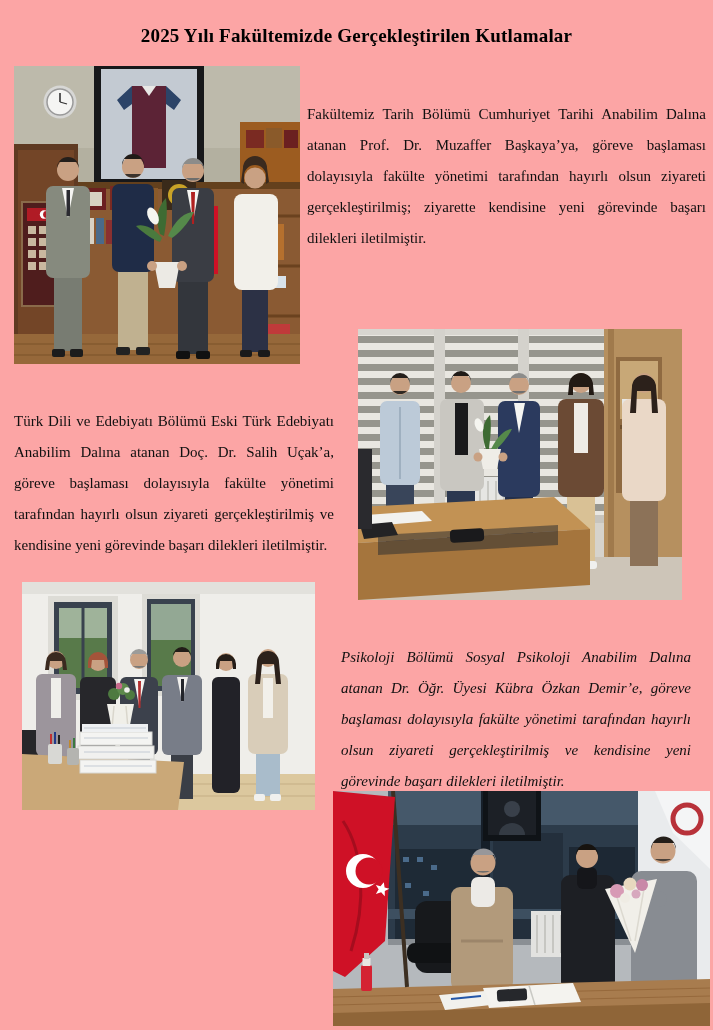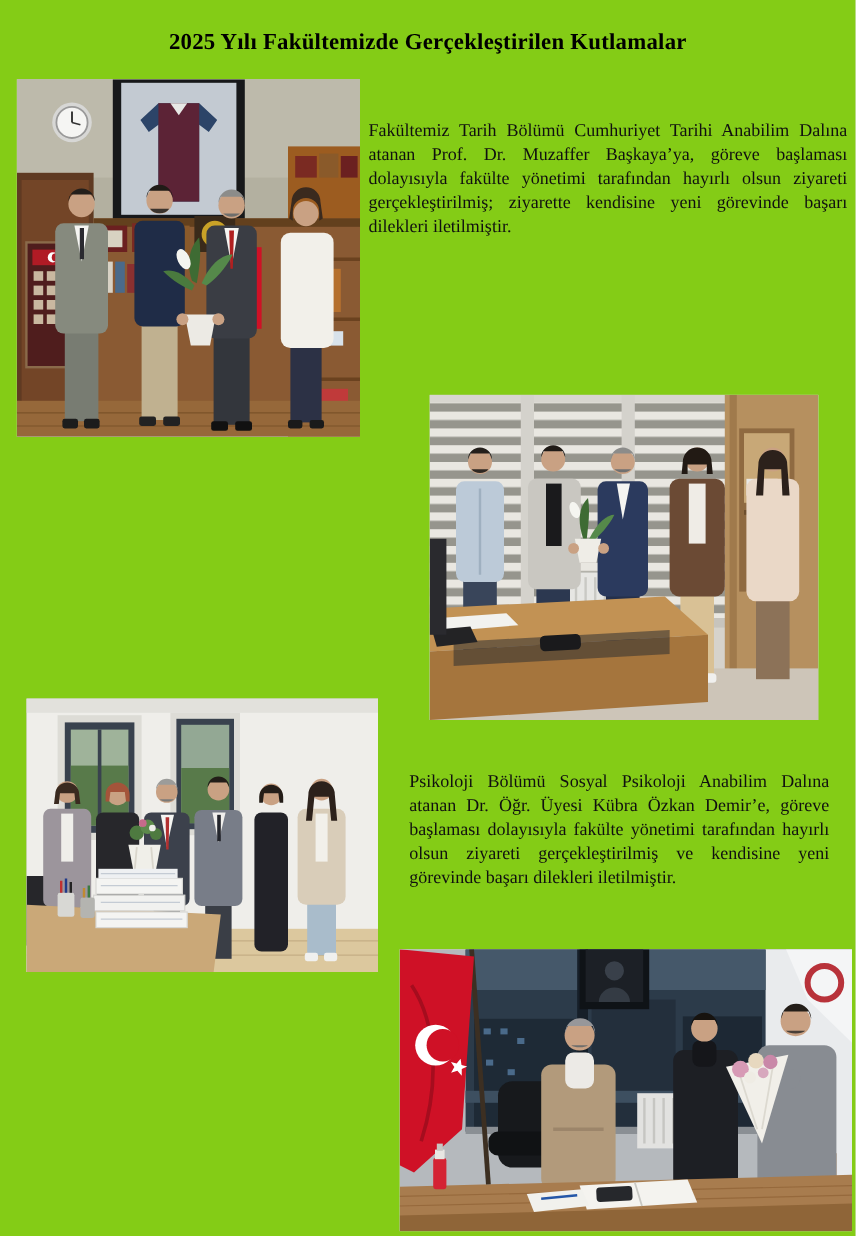--- a/index.html
+++ b/index.html
@@ -1,35 +1,35 @@
 <!DOCTYPE html>
 <html><head>
 <meta charset="utf-8">
 <style>
   html,body{margin:0;padding:0;background:#e9e9e9;}
   .page{
-    position:relative;width:713px;height:1030px;background:#84cc16;
+    position:relative;width:713px;height:1030px;background:#fca5a5;
     font-family:"Liberation Serif","DejaVu Serif",serif;color:#111;overflow:hidden;
   }
   .title{
     position:absolute;top:25px;left:0;width:713px;text-align:center;
     font-size:19px;font-weight:bold;color:#000;letter-spacing:.2px;
   }
   .photo{position:absolute;overflow:hidden;background:#cfcfcf;}
   .photo svg{display:block;width:100%;height:100%;}
   .para{
     position:absolute;margin:0;text-align:justify;font-size:15px;
-    line-height:20px;color:#101010;
+    line-height:31px;color:#101010;
   }
   #photo1{left:14px;top:66px;width:286px;height:298px;}
   #text1 {left:307px;top:99px;width:399px;}
   #photo2{left:358px;top:329px;width:324px;height:271px;}
   #text2 {left:14px;top:406px;width:320px;}
   #photo3{left:22px;top:582px;width:293px;height:228px;}
-  #text3 {left:341px;top:642px;width:350px;}
+  #text3 {left:341px;top:642px;width:350px;font-style:italic;}
   #photo4{left:333px;top:791px;width:377px;height:235px;}
   #text4 {left:17px;top:849px;width:292px;}
 </style>
 </head>
 <body>
 
 <div class="page">
 
   <div class="title">2025 Yılı Fakültemizde Gerçekleştirilen Kutlamalar</div>
 
@@ -270,20 +270,21 @@
         <polygon points="0,214 232,200 232,256 0,271" fill="#a5753d"></polygon>
         <polygon points="20,206 200,196 200,216 20,226" fill="#2f2f31" opacity="0.55"></polygon>
         <polygon points="8,186 64,182 74,192 14,197" fill="#f2f2ef"></polygon>
         <polygon points="2,196 34,193 40,206 6,210" fill="#232325"></polygon>
         <rect x="92" y="200" width="34" height="13" rx="4" fill="#1a1a1c" transform="rotate(-3 109 206)"></rect>
       </g>
       <rect x="0" y="120" width="14" height="80" fill="#2a2a2e"></rect>
     </svg>
   </div>
 
+  <p class="para" id="text2">Türk Dili ve Edebiyatı Bölümü Eski Türk Edebiyatı Anabilim Dalına atanan Doç. Dr. Salih Uçak’a, göreve başlaması dolayısıyla fakülte yönetimi tarafından hayırlı olsun ziyareti gerçekleştirilmiş ve kendisine yeni görevinde başarı dilekleri iletilmiştir.</p>
 
   <div class="photo" id="photo3">
     <svg viewBox="0 0 293 228" preserveAspectRatio="none">
       <rect width="293" height="228" fill="#efeeea"></rect>
       <rect width="293" height="12" fill="#e2e1dc"></rect>
       <g>
         <rect x="26" y="14" width="70" height="104" fill="#dddcd6"></rect>
         <rect x="32" y="20" width="58" height="92" fill="#39424e"></rect>
         <rect x="37" y="26" width="48" height="80" fill="#9fb39a"></rect>
         <rect x="37" y="56" width="48" height="50" fill="#587a4a"></rect>

